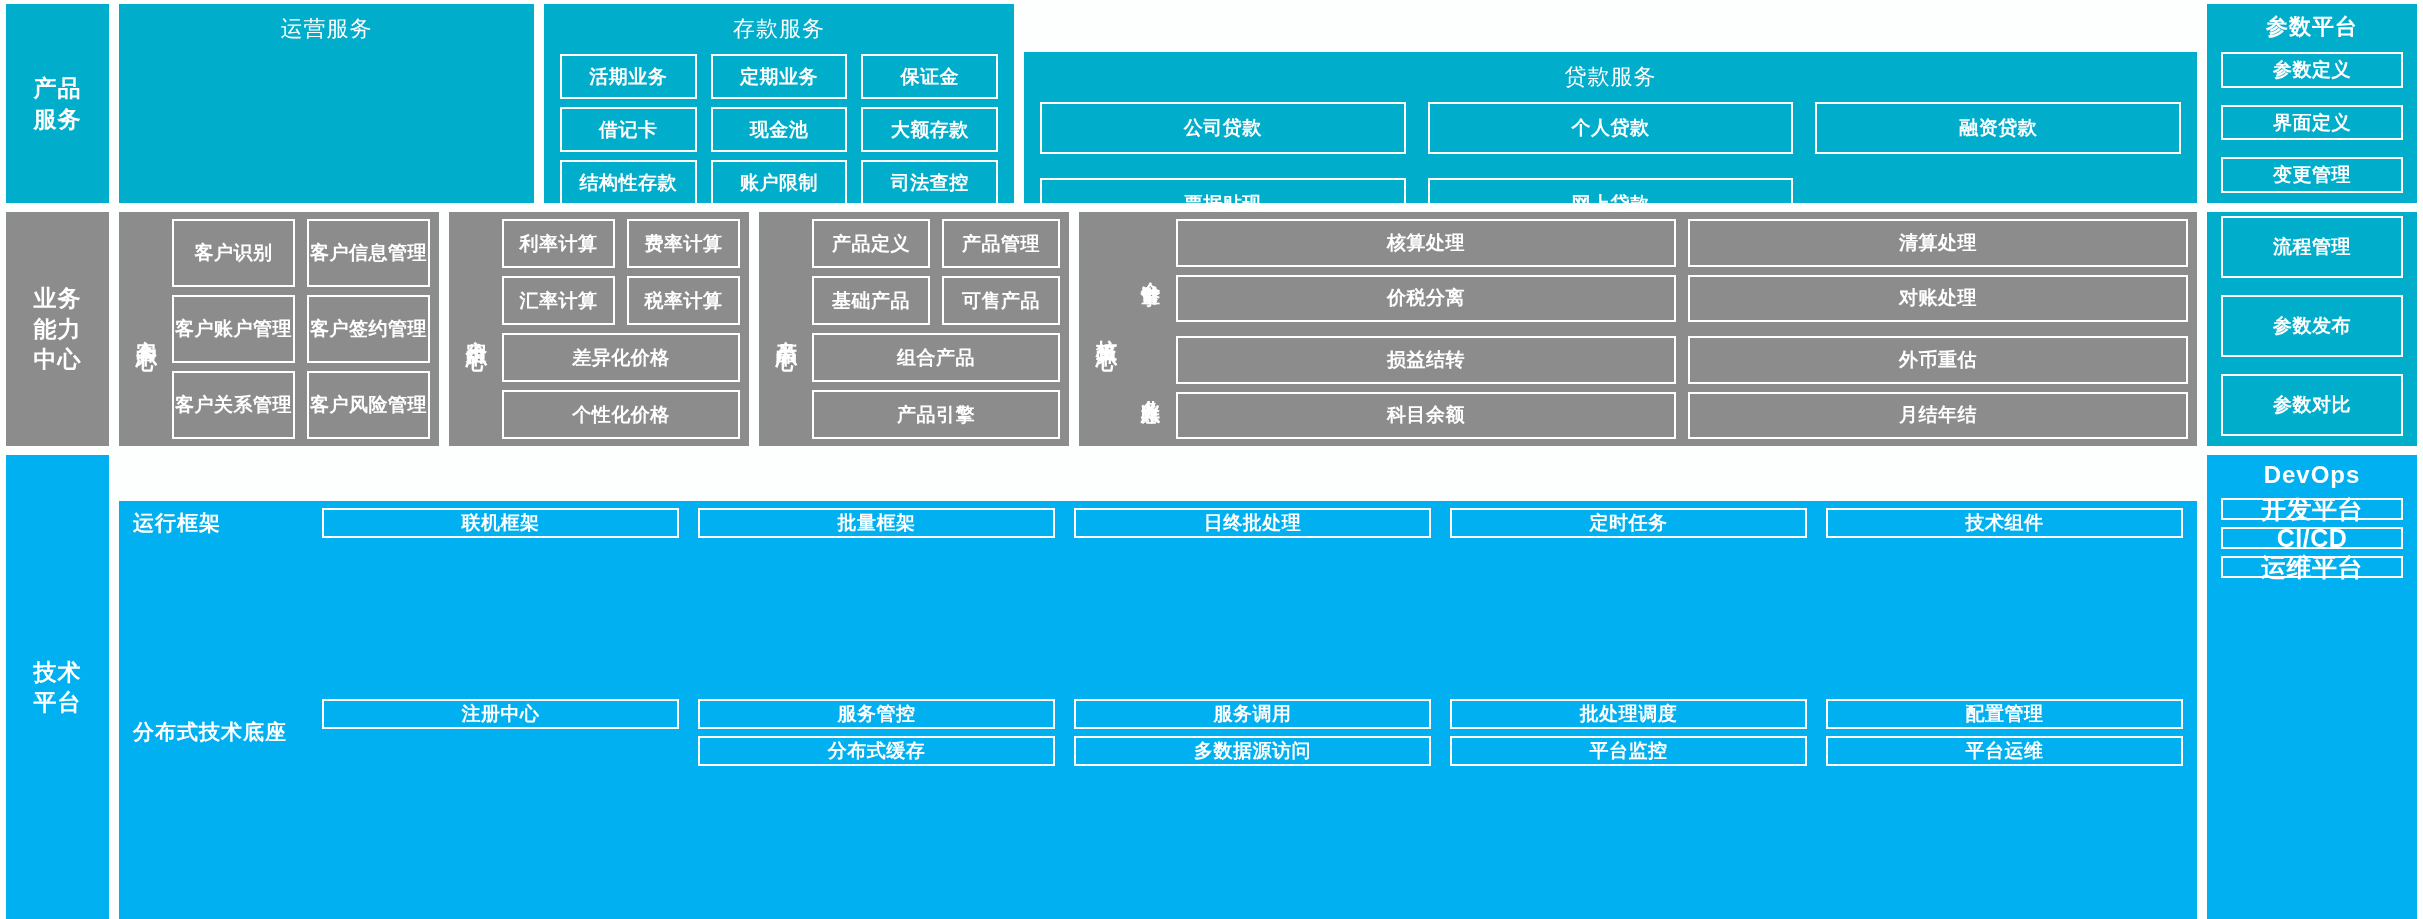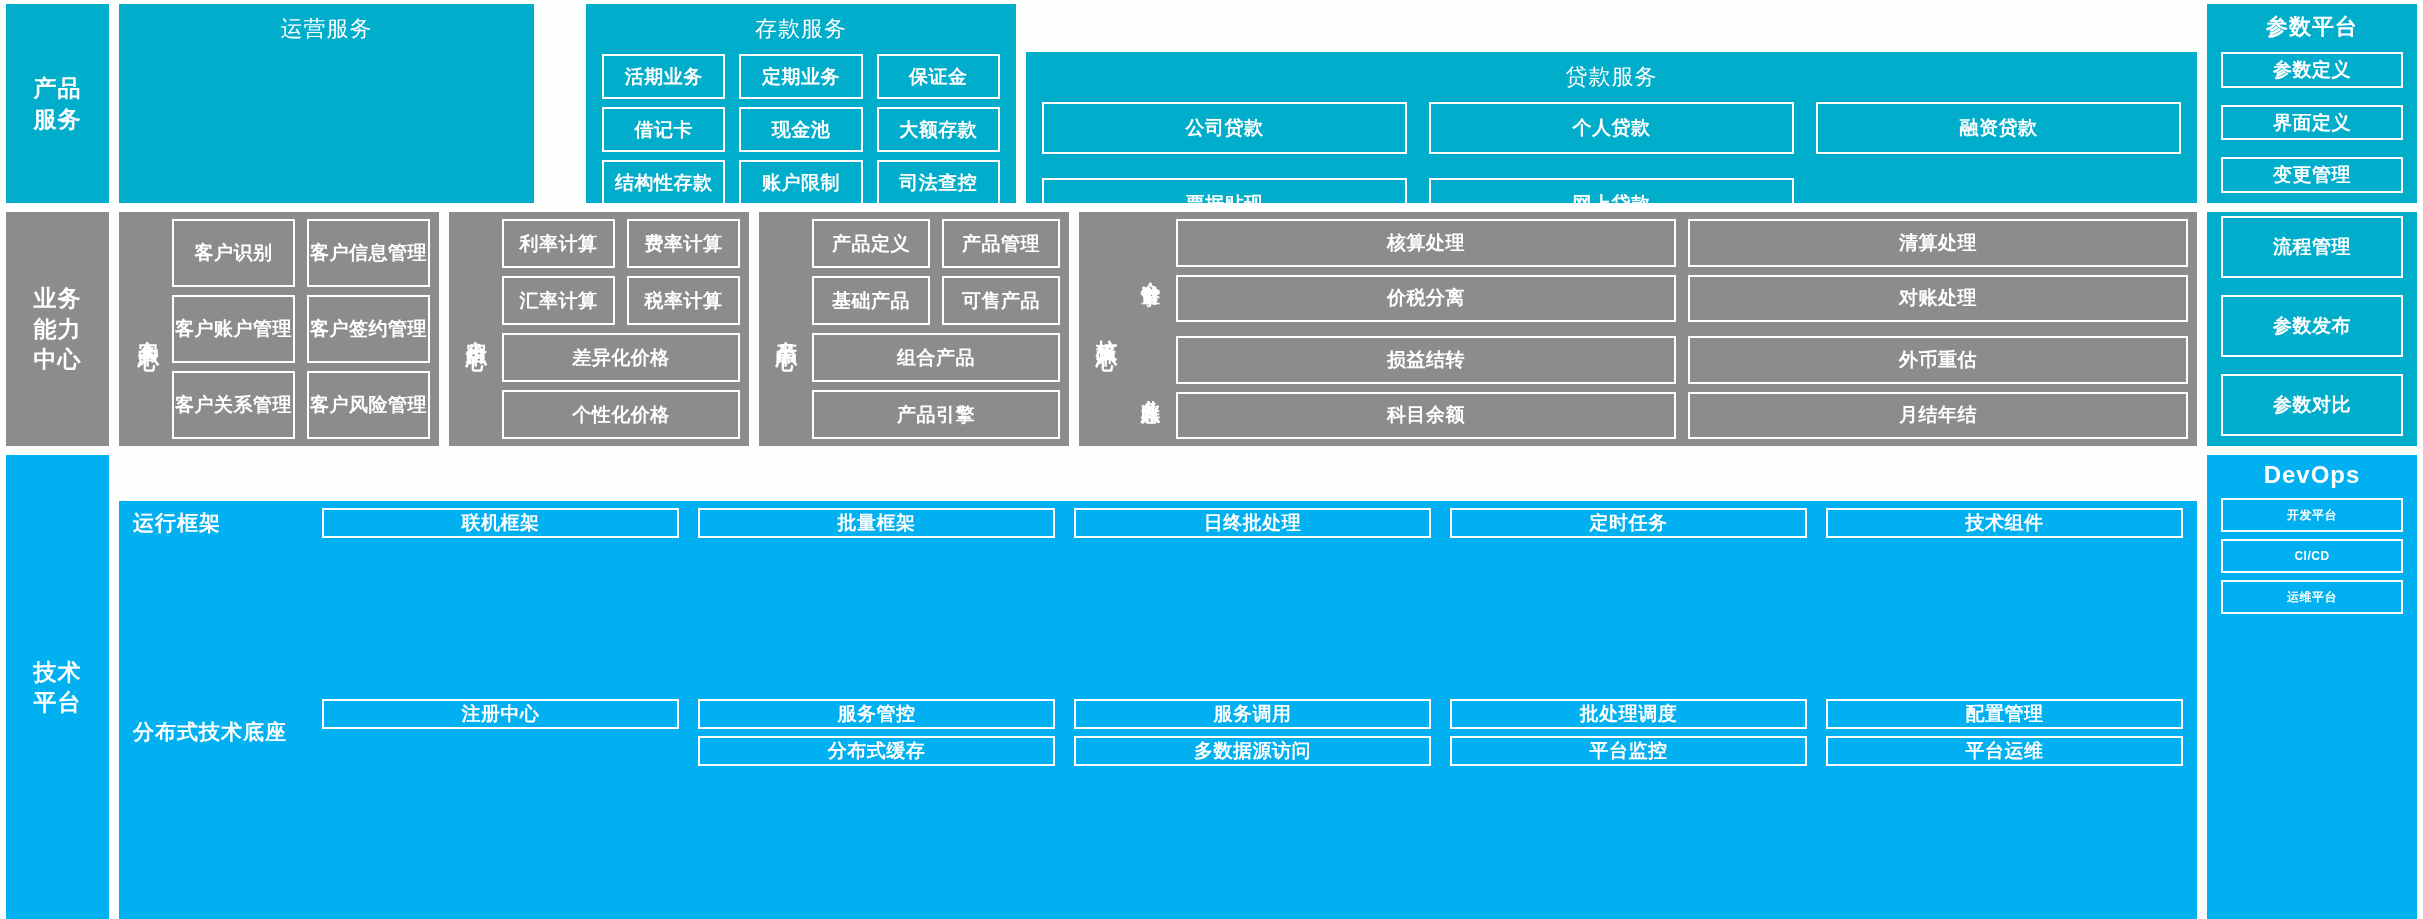--- a/index.html
+++ b/index.html
@@ -29,21 +29,21 @@
   .row1{height:199px;}
   .svcgroup{background:#00adca;display:flex;flex-direction:column;align-items:center;padding:6px 16px 10px 16px;box-sizing:border-box;}
   .svcgroup .gtitle{font-size:22px;font-weight:normal;letter-spacing:1px;margin:4px 0 10px 0;}
   .gridbox{display:grid;gap:10px 18px;width:100%;}
   .cell{
     border:2px solid #ffffff;display:flex;align-items:center;justify-content:center;
     font-size:19px;font-weight:bold;letter-spacing:.5px;text-align:center;box-sizing:border-box;
   }
   .g-operating{flex:0 0 auto;width:415px;}
   .g-operating .gridbox{grid-template-columns:repeat(3,1fr);grid-auto-rows:52px;}
-  .g-deposit{flex:0 0 auto;width:430px;margin-left:42px;}
+  .g-deposit{flex:0 0 auto;width:470px;}
   .g-deposit .gridbox{grid-template-columns:repeat(3,1fr);grid-auto-rows:45px;gap:8px 14px;}
   .g-loan{flex:1 1 auto;margin-top:48px;}
   .g-loan .gridbox{grid-template-columns:repeat(3,1fr);grid-auto-rows:52px;gap:24px 22px;}
 
   
   .paramcol{
     flex:0 0 210px;background:#00adca;display:flex;flex-direction:column;align-items:center;
     padding:4px 14px 10px 14px;box-sizing:border-box;
   }
   .paramcol .gtitle{font-size:22px;font-weight:bold;letter-spacing:1px;margin:4px 0 10px 0;}
@@ -55,21 +55,21 @@
   .centerbox{background:#8c8c8c;display:flex;padding:7px 9px;box-sizing:border-box;gap:6px;}
   .vlabel{
     flex:0 0 38px;display:flex;align-items:center;justify-content:center;text-align:center;
     font-size:21px;font-weight:bold;writing-mode:vertical-rl;text-orientation:upright;
     letter-spacing:3px;line-height:1;
   }
   .vlabel.small{font-size:19px;letter-spacing:2px;}
   .cgrid{flex:1 1 auto;display:grid;gap:8px 12px;}
   .cgrid .cell{font-size:19px;}
 
-  .c-customer{flex:0 0 320px;font-family:Liberation Mono, monospace;}
+  .c-customer{flex:0 0 320px;}
   .c-customer .cgrid{grid-template-columns:repeat(2,1fr);grid-template-rows:repeat(3,1fr);}
   .c-pricing{flex:0 0 300px;}
   .c-pricing .cgrid{grid-template-columns:repeat(2,1fr);grid-template-rows:repeat(4,1fr);}
   .c-pricing .span2{grid-column:1 / span 2;}
   .c-product{flex:0 0 310px;}
   .c-product .cgrid{grid-template-columns:repeat(2,1fr);grid-template-rows:repeat(4,1fr);}
   .c-product .span2{grid-column:1 / span 2;}
   .c-acct{flex:1 1 auto;}
   .acct-inner{flex:1 1 auto;display:flex;flex-direction:column;gap:14px;}
   .acct-sub{display:flex;gap:6px;flex:1 1 0;}
@@ -85,21 +85,21 @@
   .tcells{flex:1 1 auto;display:grid;grid-template-columns:repeat(5,1fr);gap:7px 19px;}
   .tcells .cell{font-size:19px;height:30px;}
   .tcells.two-row .cell{height:30px;}
   .tcells .tall{grid-row:1 / span 2;height:auto;}
 
   .devops{
     flex:0 0 210px;background:#00b0f0;display:flex;flex-direction:column;align-items:center;
     padding:4px 14px 8px 14px;box-sizing:border-box;gap:7px;
   }
   .devops .gtitle{font-size:24px;font-weight:bold;letter-spacing:1px;margin:2px 0 2px 0;}
-  .devops .cell{width:100%;height:34px;font-size:12px;}
+  .devops .cell{width:100%;height:22px;font-size:25px;}
 </style>
 </head>
 <body>
 
 <div class="page">
 
   <div class="band row1">
 
     <div class="rail teal">
       <span>

